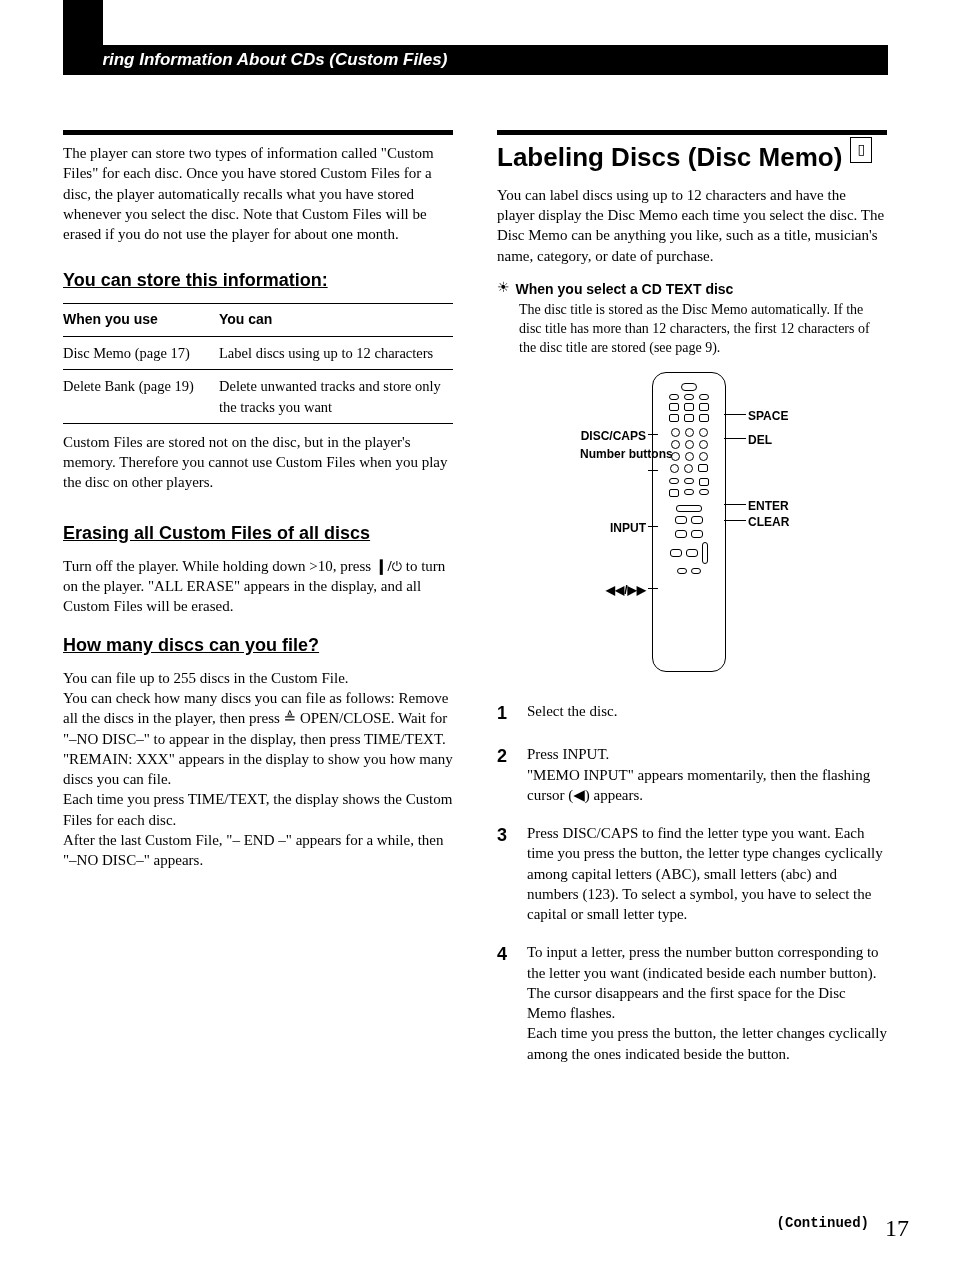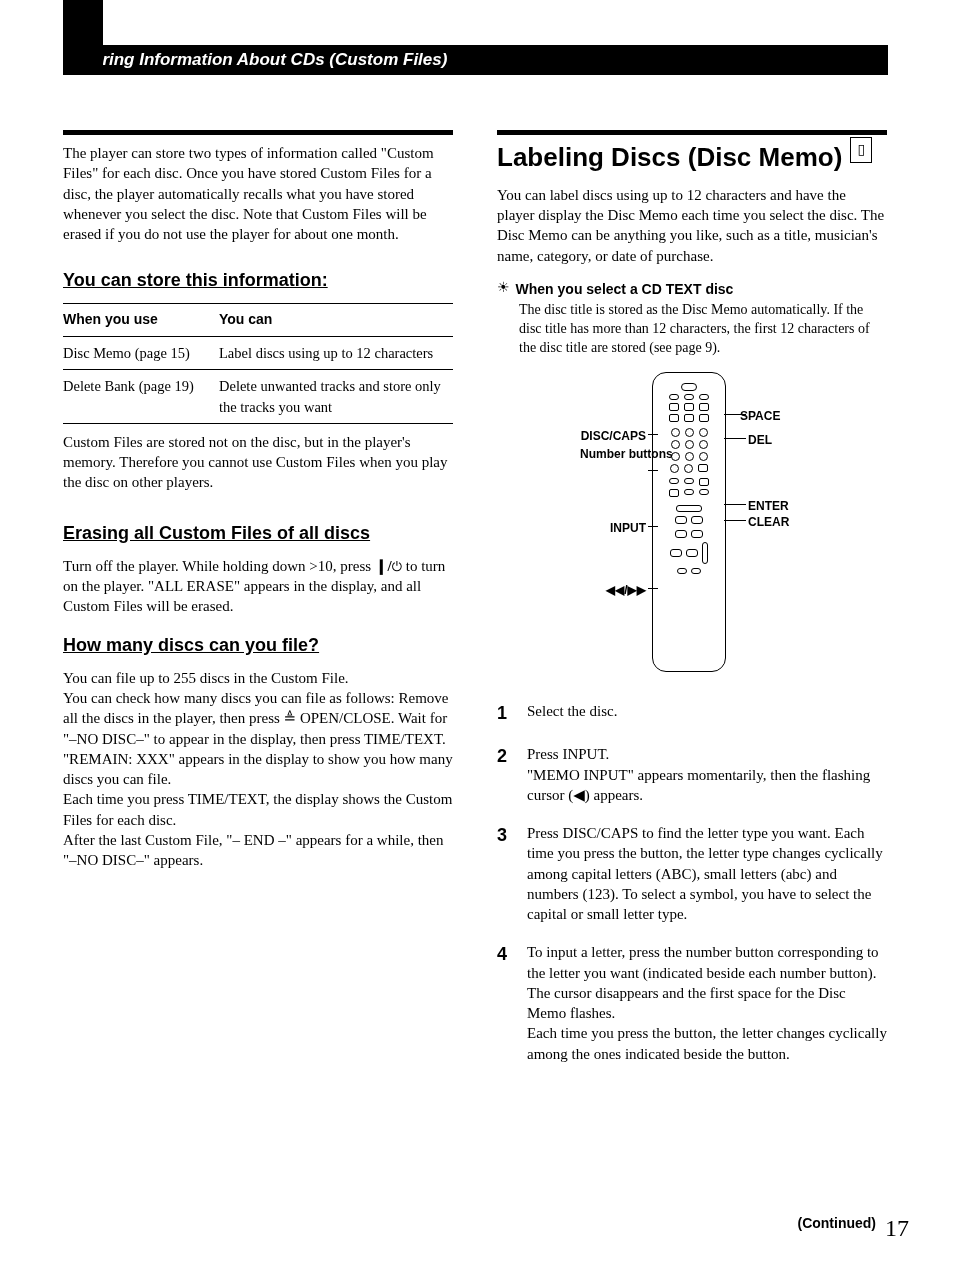--- a/index.html
+++ b/index.html
@@ -142,22 +142,22 @@
     font-family: Arial, Helvetica, sans-serif;
     font-weight:900;
     font-size:18px;
     width:16px;
     flex-shrink:0;
   }
   ol.steps .step-body { font-size:15px; line-height:1.35; }
   .power-sym{ font-size:13px; vertical-align:baseline;}
   .continued {
     position:absolute;
-    right:78px; bottom:40px;
-    font-family: Liberation Sans, sans-serif;
+    right:85px; bottom:40px;
+    font-family: Liberation Mono, monospace;
     font-weight:bold;
     font-size:14px;
   }
   .page-num {
     position:absolute;
     right:45px;
     bottom:28px;
     font-family: Georgia, serif;
     font-size:24px;
   }
@@ -179,21 +179,21 @@
     <h2 class="sub">You can store this information:</h2>
     <table class="info">
       <thead>
         <tr>
           <th>When you use</th>
           <th>You can</th>
         </tr>
       </thead>
       <tbody>
         <tr>
-          <td>Disc Memo (page 15)</td>
+          <td>Disc Memo (page 17)</td>
           <td>Label discs using up to 12 characters</td>
         </tr>
         <tr>
           <td>Delete Bank (page 19)</td>
           <td>Delete unwanted tracks and store only the tracks you want</td>
         </tr>
       </tbody>
     </table>
 
     <p class="body">Custom Files are stored not on the disc, but in the player's memory. Therefore you cannot use Custom Files when you play the disc on other players.</p>
@@ -290,21 +290,21 @@
               <div class="r-btn-rnd"></div>
               <div class="r-vol"></div>
             </div>
           <div class="r-row-wide">
               <div class="r-btn-oval"></div>
               <div class="r-btn-oval"></div>
             </div>
         </div>
       </div>
 
-      <div class="label" style="left:188px; top:36px;">SPACE</div>
+      <div class="label" style="left:196px; top:36px;">SPACE</div>
       <div class="label-line" style="left:172px; top:42px; width:22px;"></div>
       <div class="label" style="left:196px; top:60px;">DEL</div>
       <div class="label-line" style="left:172px; top:66px; width:22px;"></div>
       <div class="label" style="left:196px; top:126px;">ENTER</div>
       <div class="label-line" style="left:172px; top:132px; width:22px;"></div>
       <div class="label" style="left:196px; top:142px;">CLEAR</div>
       <div class="label-line" style="left:172px; top:148px; width:22px;"></div>
 
       <div class="label" style="left:12px; top:56px; text-align:right; width:82px;">DISC/CAPS</div>
       <div class="label-line" style="left:96px; top:62px; width:10px;"></div>

